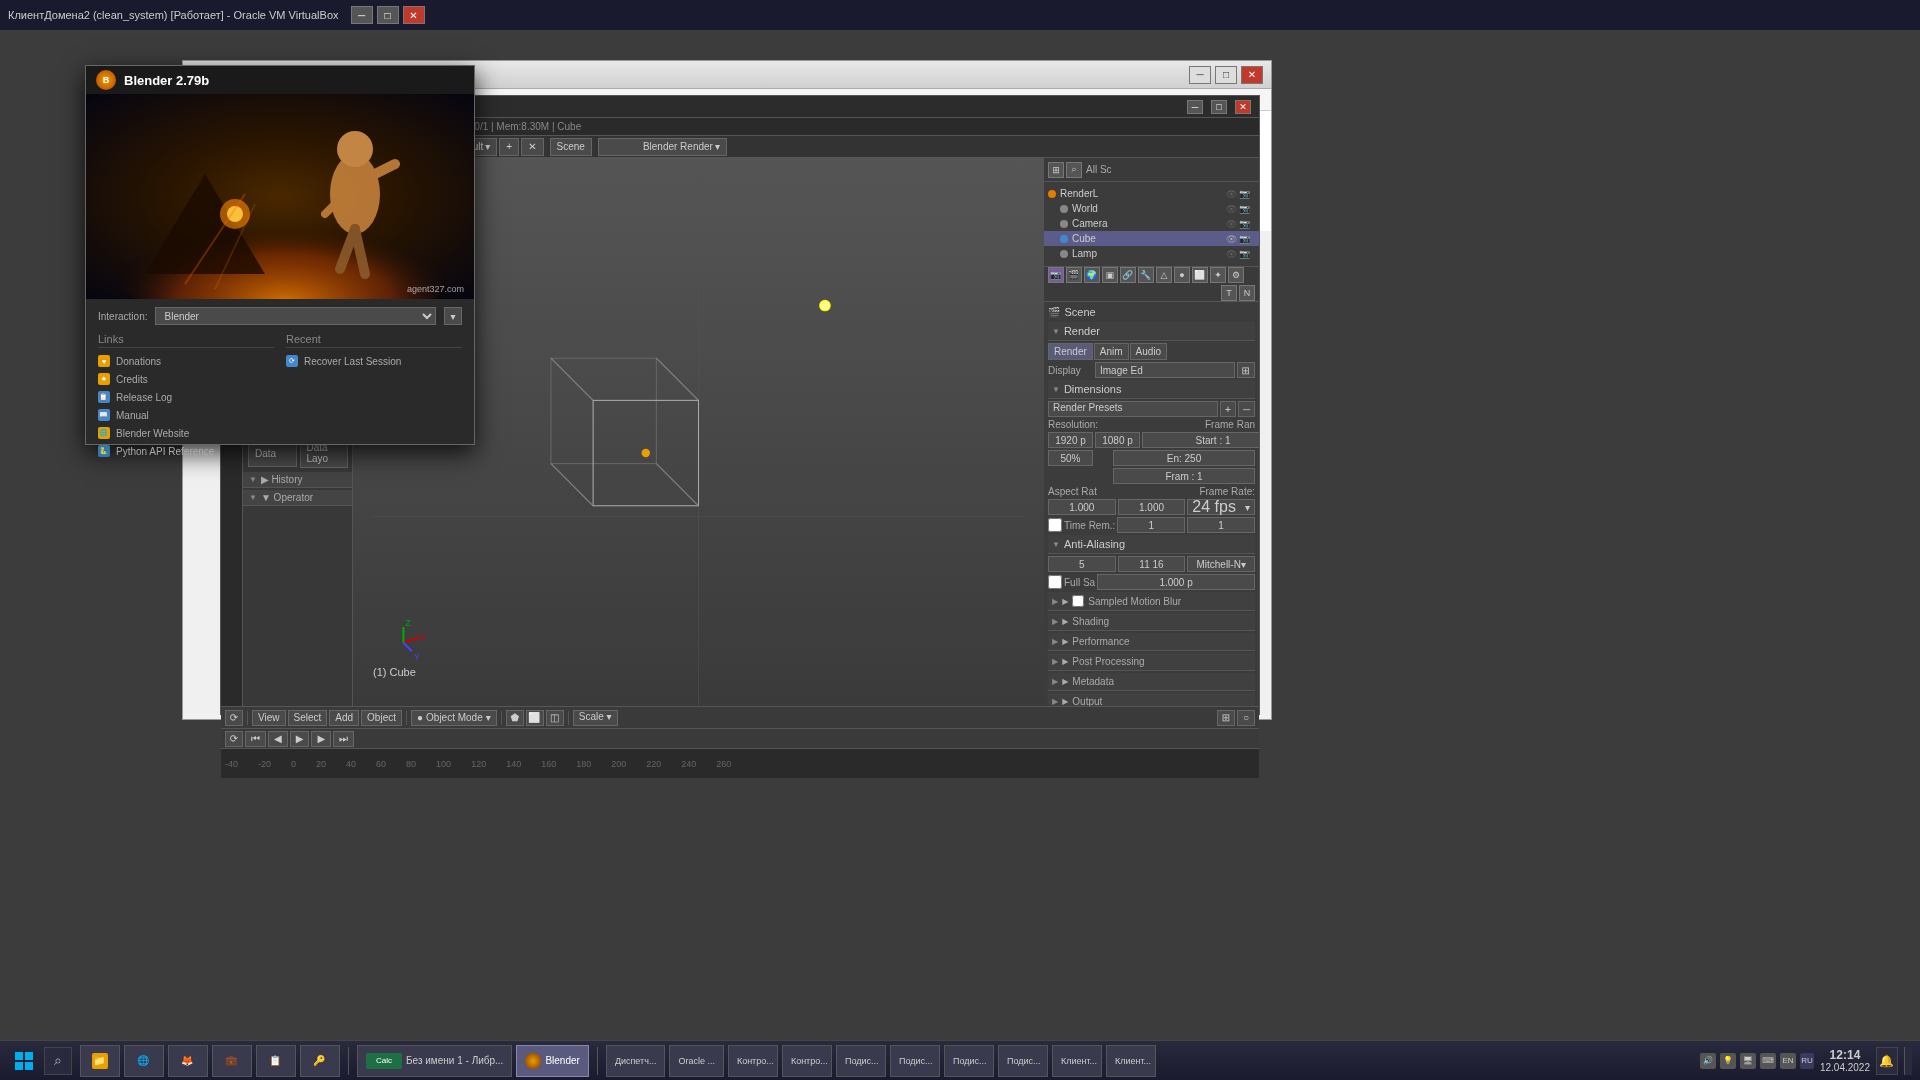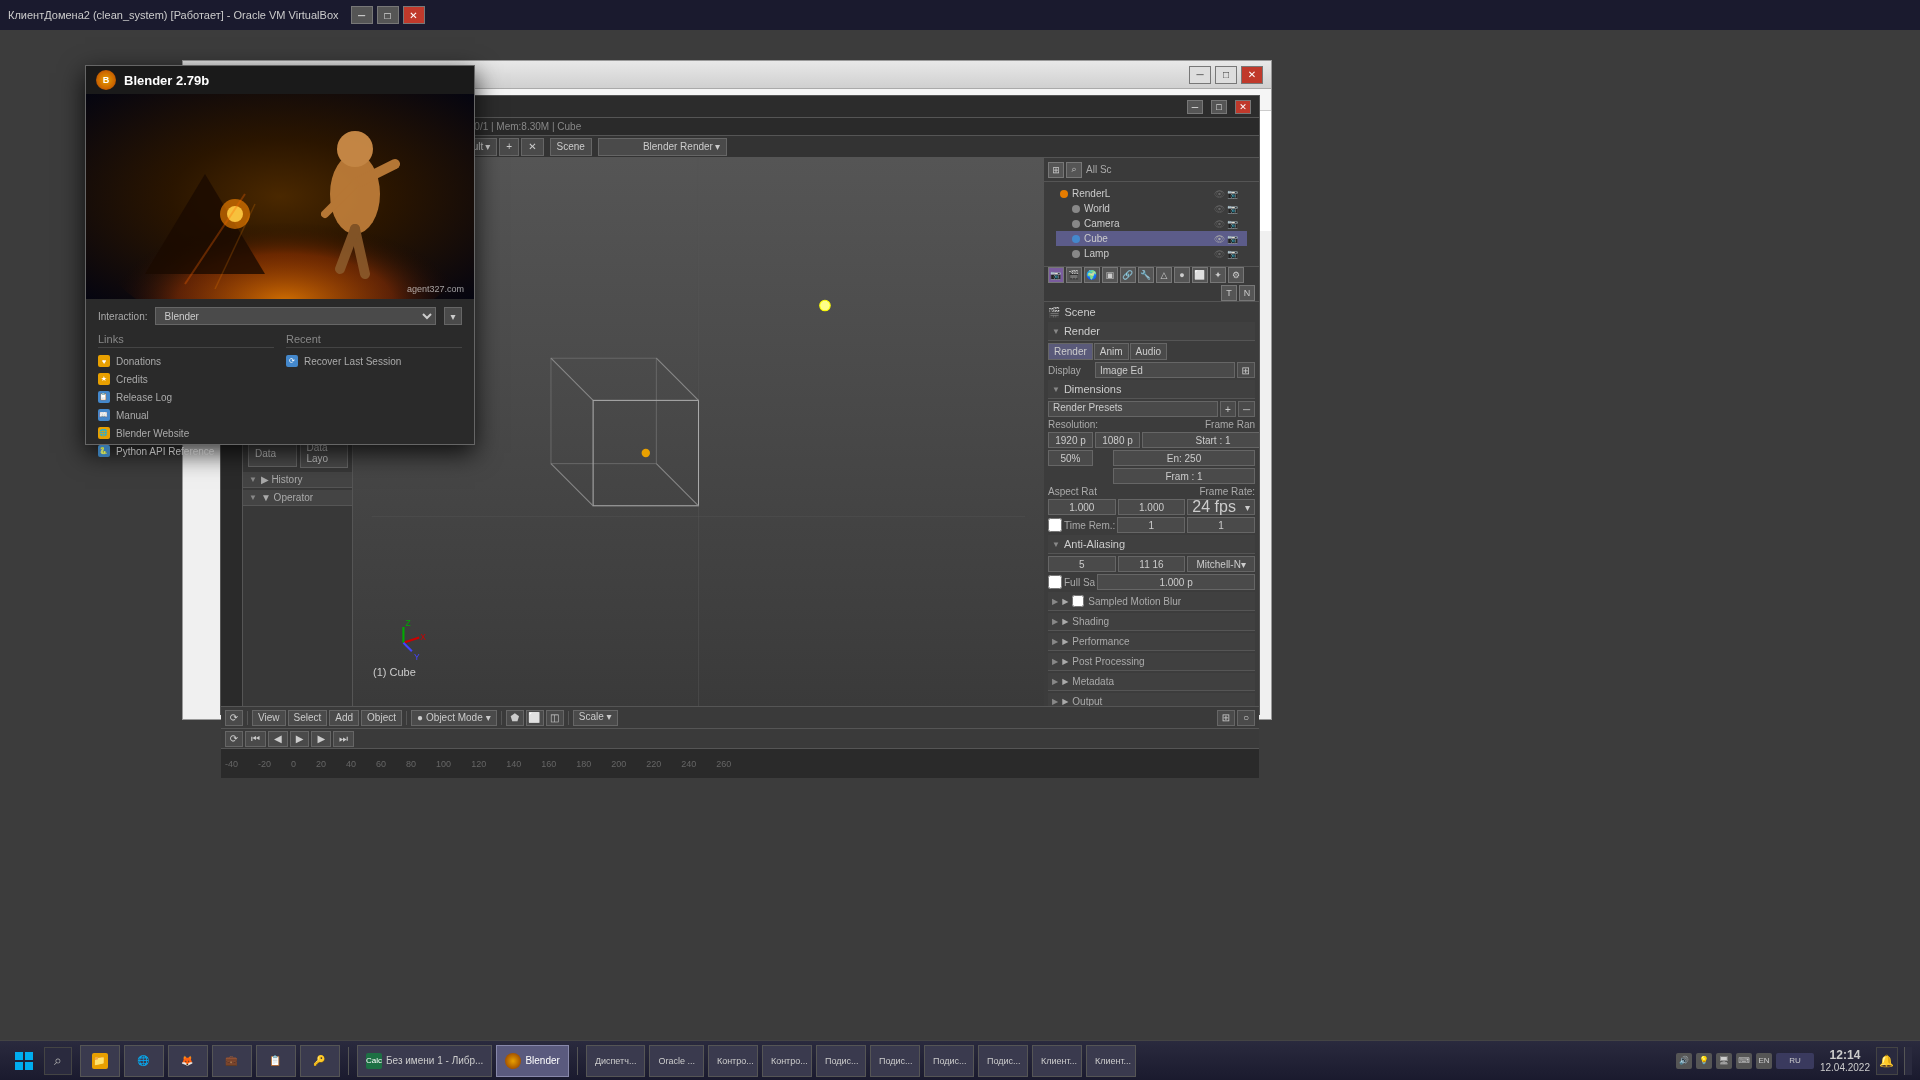--- a/index.html
+++ b/index.html
@@ -235,21 +235,21 @@
       align-items: center;
       justify-content: center;
       cursor: pointer;
       color: #ccc;
     }
     .bl-right-icon.active { background: #7a5c9e; }
 
     
     .bl-outliner {
       border-bottom: 1px solid #555;
-      padding: 4px 12px;
+      padding: 4px 0;
     }
     .outliner-item {
       padding: 2px 8px;
       font-size: 10px;
       color: #ccc;
       display: flex;
       align-items: center;
       gap: 4px;
       cursor: pointer;
     }
@@ -1187,21 +1187,21 @@
   <div class="taskbar-app" style="width:36px;padding:0;justify-content:center;">
     <div class="taskbar-app-icon">📋</div>
   </div>
   <div class="taskbar-app" style="width:36px;padding:0;justify-content:center;">
     <div class="taskbar-app-icon">🔑</div>
   </div>
 
   <div class="taskbar-separator"></div>
 
   <div class="taskbar-app">
-    <div class="taskbar-app-icon" style="width:16px;height:16px;background:#1d7044;color:white;font-size:8px;border-radius:2px;display:flex;align-items:center;justify-content:center;">Calc</div>
+    <div class="taskbar-app-icon" style="width:36px;height:16px;background:#1d7044;color:white;font-size:8px;border-radius:2px;display:flex;align-items:center;justify-content:center;">Calc</div>
     <span style="font-size:10px;color:#ccc;">Без имени 1 - Либр...</span>
   </div>
   <div class="taskbar-app active">
     <div class="taskbar-app-icon" style="background:radial-gradient(circle,#e8a000,#883300);border-radius:50%;width:16px;height:16px;"></div>
     <span style="font-size:10px;color:#fff;">Blender</span>
   </div>
 
   <div class="taskbar-separator"></div>
 
   <div class="taskbar-app" style="font-size:9px;">Диспетч...</div>
@@ -1216,21 +1216,21 @@
   <div class="taskbar-app" style="width:50px;font-size:9px;">Клиент...</div>
   <div class="taskbar-app" style="width:50px;font-size:9px;">Клиент...</div>
 
   <div class="taskbar-right">
     <div class="taskbar-systray">
       <div class="tray-icon">🔊</div>
       <div class="tray-icon">💡</div>
       <div class="tray-icon">🖥</div>
       <div class="tray-icon">⌨</div>
       <div class="tray-icon">EN</div>
-      <div class="tray-icon" style="width:38px;background:#3a3a5e;">RU</div>
+      <div class="tray-icon" style="width:14px;background:#3a3a5e;">RU</div>
     </div>
     <div class="taskbar-clock">
       <div style="font-size:12px;font-weight:bold;">12:14</div>
       <div style="font-size:10px;">12.04.2022</div>
     </div>
     <div style="width:22px;height:28px;background:#2a2a3e;border:1px solid #444;display:flex;align-items:center;justify-content:center;cursor:pointer;">
       <span style="font-size:12px;color:#aaa;">🔔</span>
     </div>
     <div style="width:8px;height:28px;background:#2a2a3e;border-left:1px solid #555;cursor:pointer;"></div>
   </div>

